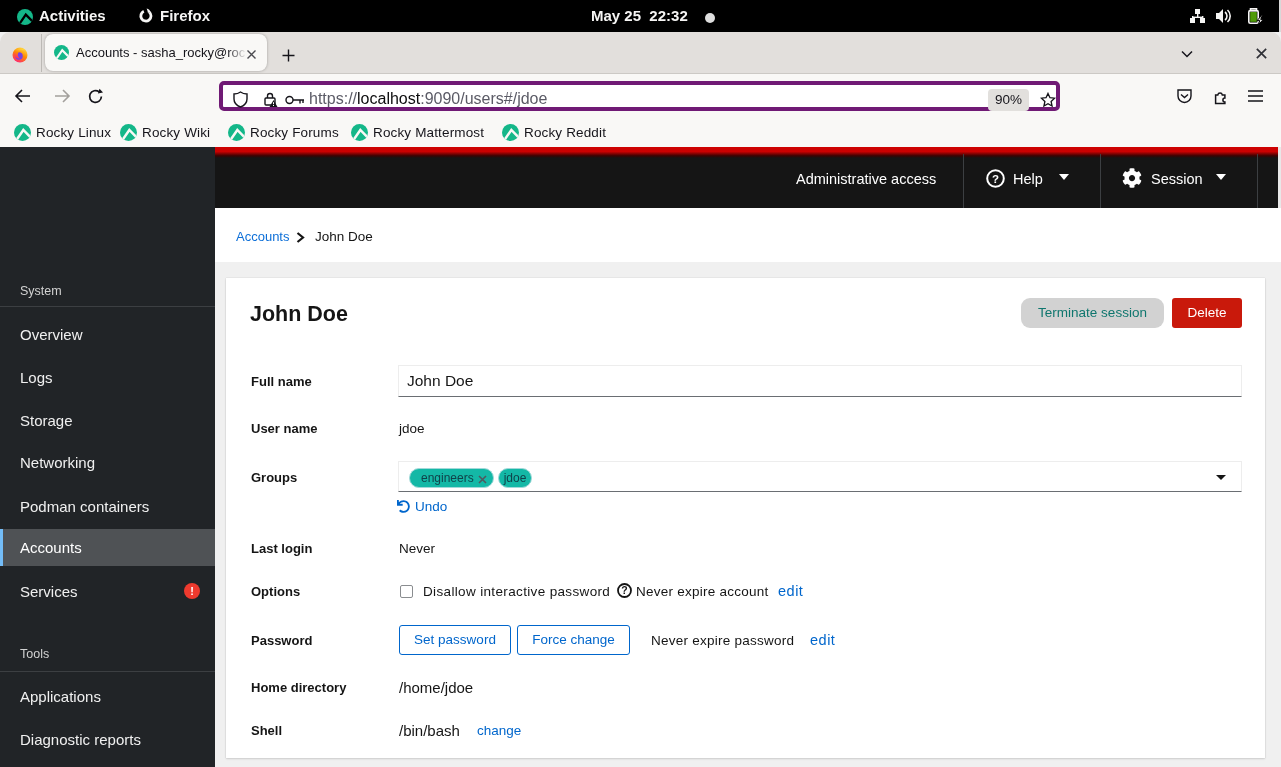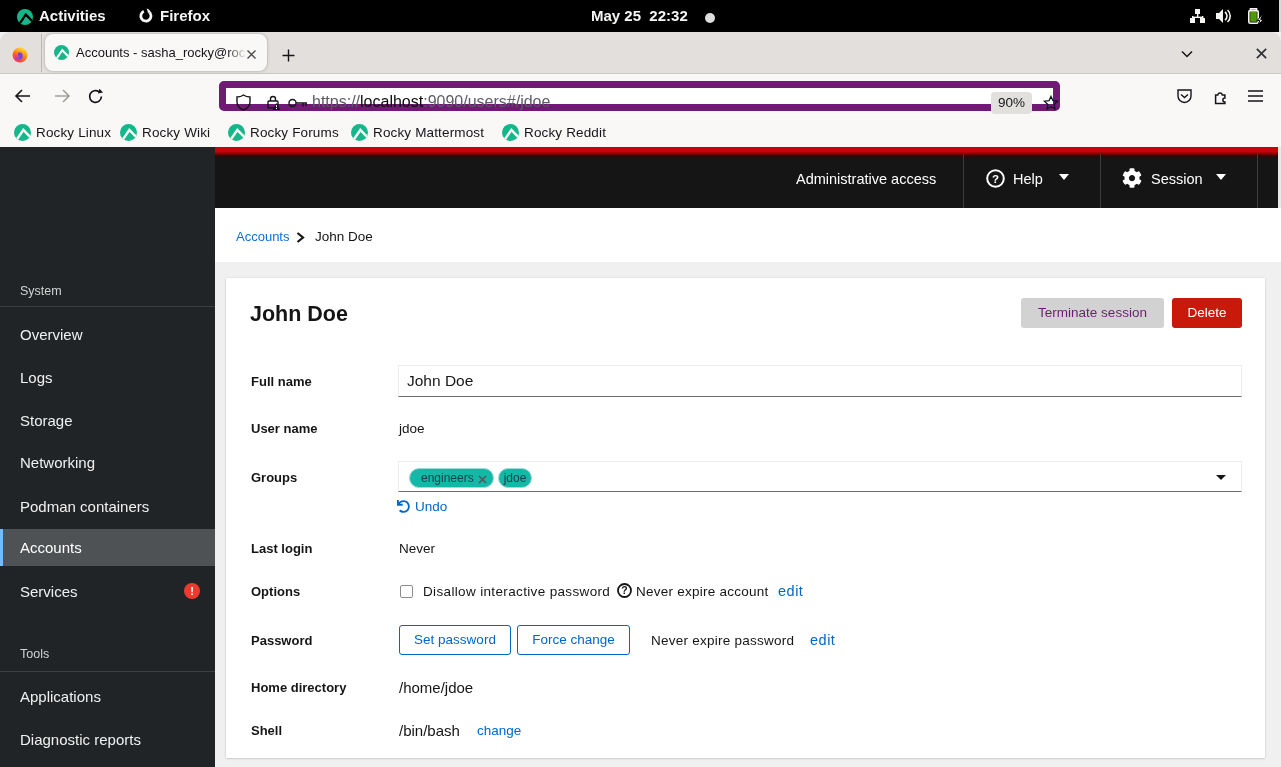--- a/index.html
+++ b/index.html
@@ -9,21 +9,21 @@
 
 
 #topbar { left:0; top:0; width:1281px; height:32px; background:#000; color:#fff; }
 #topbar .txt { position:absolute; font-size:15px; font-weight:700; color:#f6f5f4; top:7px; }
 
 
 #tabbar { left:0; top:32px; width:1281px; height:42px; background:#e2dfdc; border-bottom:1px solid #ccc9c5; border-radius:10px 10px 0 0; }
 #tab { position:absolute; left:45px; top:2px; width:222px; height:37px; background:#f9f8f6; border-radius:8px; box-shadow:0 0 3px rgba(0,0,0,.3); overflow:hidden; }
 #tab .title { position:absolute; left:31px; top:11px; font-size:13px; color:#15141a; white-space:nowrap; width:172px; -webkit-mask-image:linear-gradient(90deg,#000 88%,transparent 99%); }
 #toolbar { left:0; top:74px; width:1281px; height:44px; background:#f9f8f6; }
-#urlbar { position:absolute; left:219px; top:7px; width:841px; height:30px; background:#fff; border:7px solid #701a75; border-radius:5px; }
+#urlbar { position:absolute; left:219px; top:7px; width:841px; height:30px; background:#fff; border:4px solid #701a75; border-radius:5px; }
 #urltext { position:absolute; left:86px; top:5px; font-size:16px; color:#5b5b66; white-space:nowrap; }
 #urltext b { color:#0c0c0d; font-weight:400; }
 #zoompill { position:absolute; left:765px; top:3.5px; width:41px; height:22px; background:#e2e0dd; border-radius:4px; font-size:13.5px; color:#15141a; text-align:center; line-height:22px; }
 #bookmarks { left:0; top:118px; width:1281px; height:29px; background:#f9f8f6;padding-left:33px; }
 .bm { position:absolute; top:0; height:29px; display:flex; align-items:center; font-size:13.5px; letter-spacing:.15px; color:#15141a; }
 .bm svg { margin-right:5px; }
 
 
 #sidebar { left:0; top:147px; width:215px; height:620px; background:#212427; }
 #sidehead { position:absolute; left:0; top:0; width:215px; height:61px; background:#1b1d21; color:#f0f0f0; }
@@ -44,21 +44,21 @@
 
 #breadcrumb { left:215px; top:208px; width:1066px; height:54px; background:#fff; }
 #breadcrumb a { position:absolute; top:21px; font-size:13px; color:#0d6fd8; text-decoration:none; }
 #breadcrumb .cur { position:absolute; top:21px; font-size:13.5px; color:#151515; }
 
 #page { left:215px; top:262px; width:1066px; height:505px; background:#f0f0f0; }
 #card { position:absolute; left:11px; top:16px; width:1039px; height:480px; background:#fff; box-shadow:0 1px 2px rgba(3,3,3,.12), 0 0 1px rgba(3,3,3,.2); }
 
 #h1 { position:absolute; left:24px; top:24px; font-size:21.5px; font-weight:700; color:#151515; }
 .btn { position:absolute; top:20px; height:30px; border-radius:3px; font-size:13.5px; text-align:center; line-height:30px; font-family:"Liberation Sans",sans-serif; }
-#btn-term { left:795px; width:143px; background:#d2d2d2; color:#701a75; }
+#btn-term { left:795px; width:143px; background:#d2d2d2; color:#0f766e;border-radius:9px; }
 #btn-del { left:946px; width:70px; background:#c9190b; color:#fff; }
 
 .flabel { position:absolute; left:25px; font-size:13px; font-weight:700; color:#151515; }
 .fval { position:absolute; left:173px; font-size:13.5px; color:#151515; }
 .link { color:#0066cc; font-size:13.5px; position:absolute; }
 #inp-full { position:absolute; left:172px; top:87px; width:844px; height:32px; background:#fff; border:1px solid #ededed; border-bottom:1px solid #6a6e73; font-size:15.5px; color:#151515; padding-left:8px; line-height:29px; }
 #grpbox { position:absolute; left:172px; top:183px; width:844px; height:31px; background:#fff; border:1px solid #ededed; border-bottom:1px solid #6a6e73; }
 .chip { position:absolute; top:6px; height:20px; border:1px solid #a2d9d9; background:#14b8a6; border-radius:10px; font-size:12px; color:#10424a; line-height:18px; padding:0 10px; }
 .sbtn { position:absolute; top:347px; height:30px; background:#fff; border:1px solid #0066cc; border-radius:3px; color:#0066cc; font-size:13.5px; text-align:center; line-height:28px; }
 .cbox { position:absolute; left:174px; top:307px; width:13px; height:13px; background:#fff; border:1px solid #8a8d90; border-radius:2px; }

